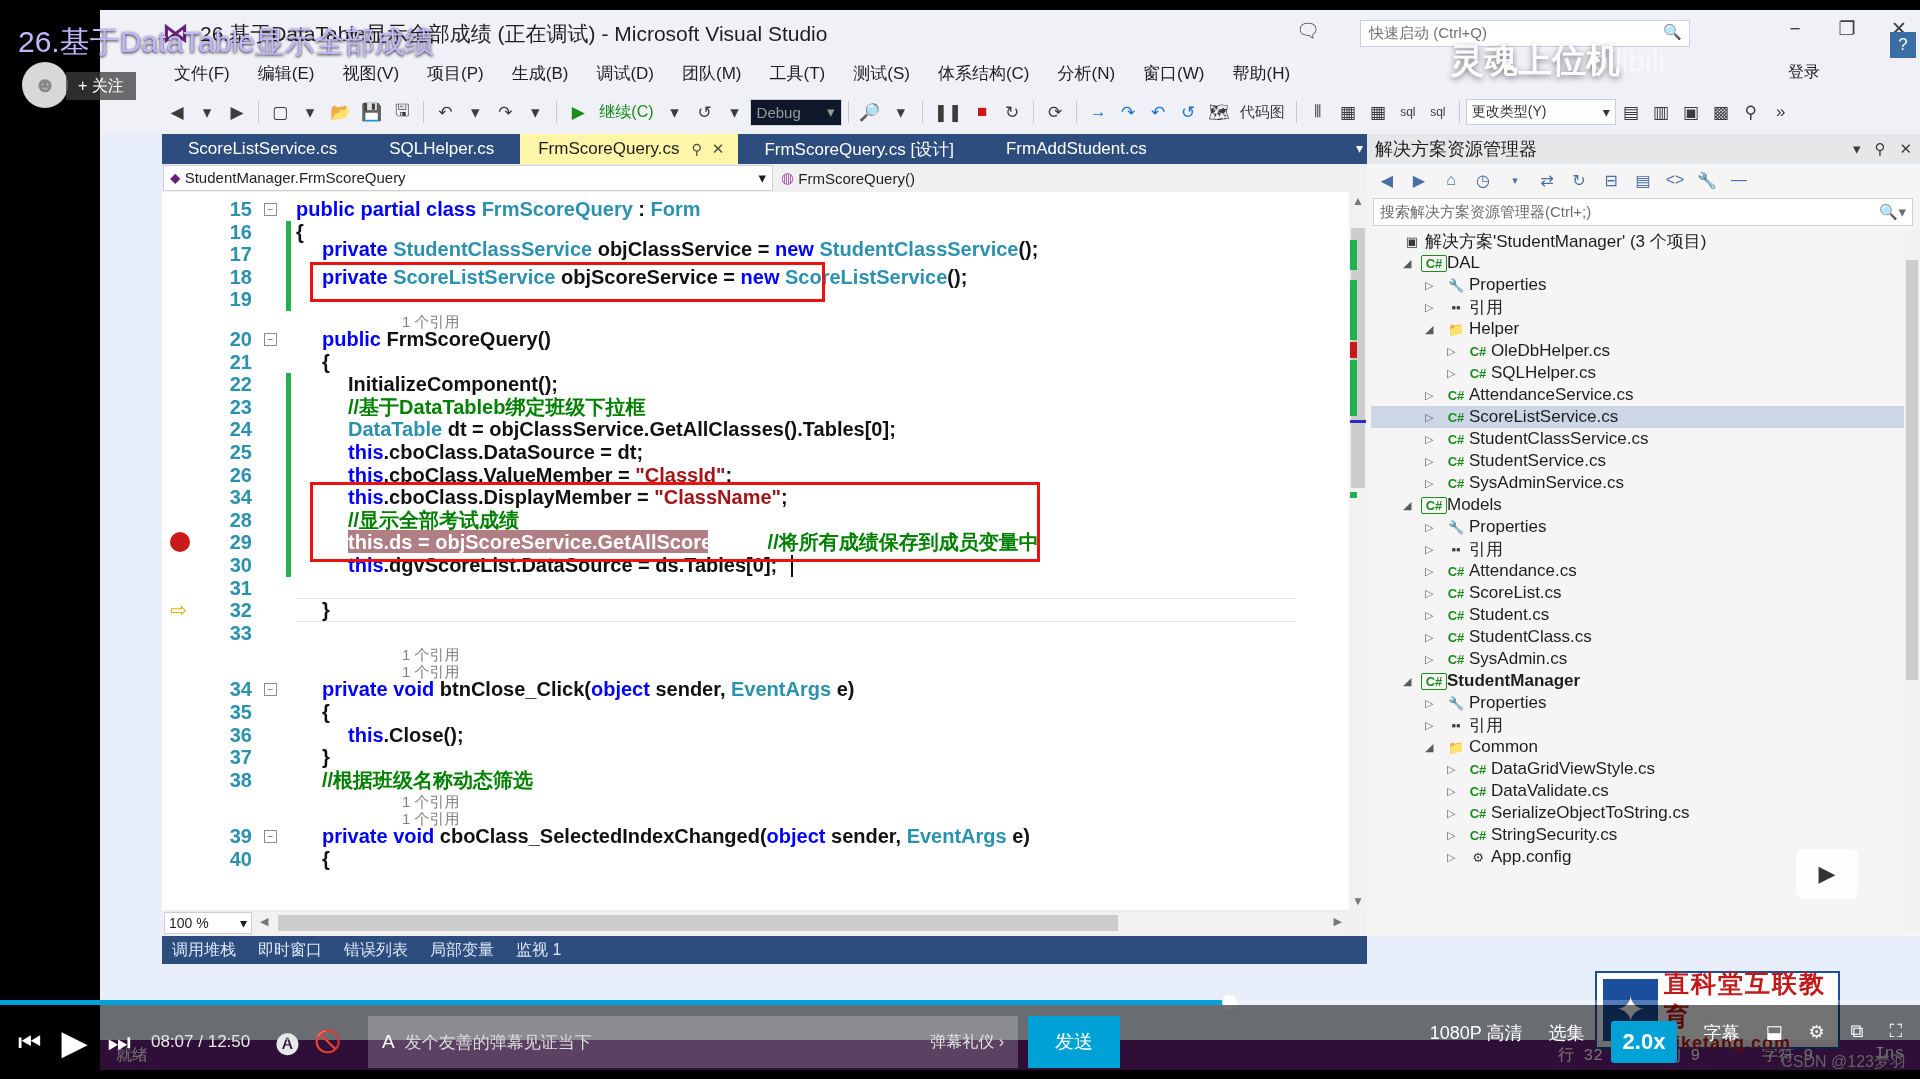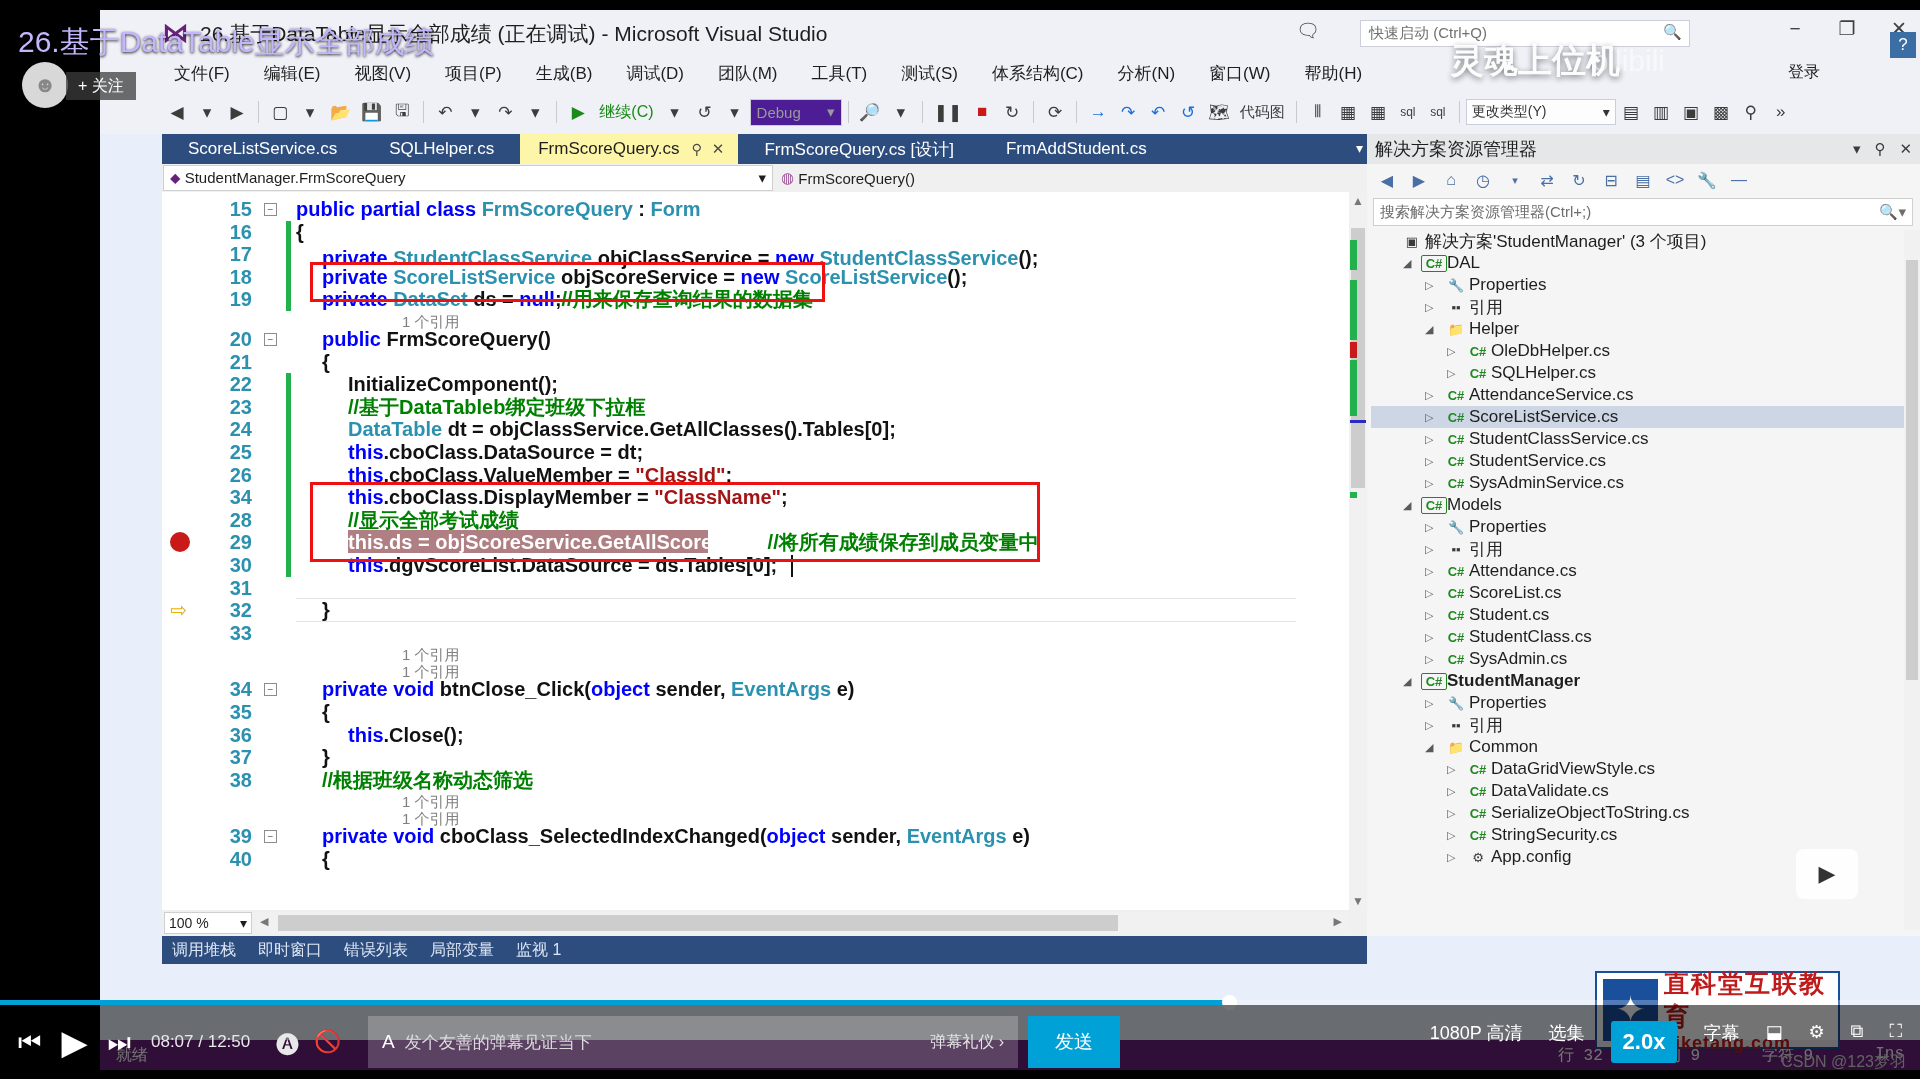--- a/index.html
+++ b/index.html
@@ -31,35 +31,35 @@
              background:#fff; border:1px solid #cccedb; color:#717171;
              font-size:15px; padding:3px 8px; }
   .qlaunch-ic { position:absolute; right:238px; top:13px; color:#5a5a5a; font-size:15px;}
   .notif { position:absolute; right:600px; top:9px; color:#4a4a4a; font-size:19px; }
   .notif2 { position:absolute; right:545px; top:9px; color:#4a4a4a; font-size:19px; }
   .notif-ct { position:absolute; right:522px; top:11px; color:#333; font-size:16px; }
 
   
   .vs-menu { position:absolute; left:0; top:46px; width:1820px; height:34px;
              background:#eff1f7; display:flex; align-items:center;
-             padding-left:62px; gap:10px; }
+             padding-left:62px; gap:4px; }
   .mi { font-size:17px; color:#1e1e1e; padding:3px 12px; white-space:nowrap;
         cursor:default; }
   .signin { position:absolute; right:100px; top:52px; font-size:16px; color:#1e1e1e;}
 
   
   .vs-tool { position:absolute; left:0; top:80px; width:1820px; height:44px;
              background:#eff1f7; display:flex; align-items:center;
              padding-left:62px; gap:0; }
   .tb { height:30px; min-width:26px; display:flex; align-items:center;
         justify-content:center; font-size:17px; color:#3c3c3c; margin:0 2px;
         padding:0 3px; cursor:default;}
   .tb-sep { width:1px; height:22px; background:#c6c9d2; margin:0 6px; }
   .tb-cont { color:#1b8a1b; font-size:16px; padding:0 4px; }
-  .tb-combo { width:92px; height:27px; border:1px solid #cccedb; background:#4c1d95;
+  .tb-combo { width:92px; height:27px; border:1px solid #cccedb; background:#0f172a;
               font-size:15px; color:#9a9a9a; display:flex; align-items:center;
               padding:0 6px; justify-content:space-between; }
   .tb-combo2 { width:150px; height:26px; border:1px solid #cccedb; background:#fdfdfd;
               font-size:14px; color:#333; display:flex; align-items:center;
               padding:0 5px; justify-content:space-between; }
 
   
   .tabstrip { position:absolute; left:62px; top:124px; width:1205px; height:30px;
               background:#2d4d7e; display:flex; align-items:flex-end; }
   .tab { height:30px; padding:0 26px; display:flex; align-items:center;
@@ -425,23 +425,22 @@
             <div class="changebar" style="top: 249px; height: 22.6px;"></div>
             <div class="changebar" style="top: 271.6px; height: 22.6px;"></div>
             <div class="changebar" style="top: 294.2px; height: 22.6px;"></div>
             <div class="changebar" style="top: 316.8px; height: 22.6px;"></div>
             <div class="changebar" style="top: 339.4px; height: 22.6px;"></div>
             <div class="changebar" style="top: 362px; height: 22.6px;"></div>
           </div>
         <div class="codetext" id="codetext">
             <div class="cl" style="top: 6px; left: 0px;"><span class="kw">public partial class </span><span class="ty">FrmScoreQuery </span><span class="pl">: </span><span class="ty">Form</span></div>
             <div class="cl" style="top: 28.6px; left: 0px;"><span class="pl">{</span></div>
-            <div class="cl" style="top: 55px; left: 26px; text-align: center;"><span class="kw">private </span><span class="ty">StudentClassService </span><span class="pl">objClassService = </span><span class="kw">new </span><span class="ty">StudentClassService</span><span class="pl">();</span></div>
+            <div class="cl" style="top: 46px; left: 26px; text-align: center;"><span class="kw">private </span><span class="ty">StudentClassService </span><span class="pl">objClassService = </span><span class="kw">new </span><span class="ty">StudentClassService</span><span class="pl">();</span></div>
             <div class="cl" style="top: 73.8px; left: 26px;"><span class="kw">private </span><span class="ty">ScoreListService </span><span class="pl">objScoreService = </span><span class="kw">new </span><span class="ty">ScoreListService</span><span class="pl">();</span></div>
-            <div class="cl" style="top: 96.4px; left: 26px;"><span class="kw">private </span><span class="ty">DataSet </span><span class="pl">ds = </span><span class="kw">null</span><span class="pl">;</span><span class="cm">//用来保存查询结果的数据集</span></div>
             <div class="cl ref" style="top: 119px; left: 106px;">1 个引用</div>
             <div class="cl" style="top: 136px; left: 26px;"><span class="kw">public </span><span class="pl">FrmScoreQuery()</span></div>
             <div class="cl" style="top: 158.6px; left: 26px;"><span class="pl">{</span></div>
             <div class="cl" style="top: 181.2px; left: 52px;"><span class="pl">InitializeComponent();</span></div>
             <div class="cl" style="top: 203.8px; left: 52px;"><span class="cm">//基于DataTableb绑定班级下拉框</span></div>
             <div class="cl" style="top: 226.4px; left: 52px;"><span class="ty">DataTable </span><span class="pl">dt = objClassService.GetAllClasses().Tables[0];</span></div>
             <div class="cl" style="top: 249px; left: 52px;"><span class="kw">this</span><span class="pl">.cboClass.DataSource = dt;</span></div>
             <div class="cl" style="top: 271.6px; left: 52px;"><span class="kw">this</span><span class="pl">.cboClass.ValueMember = </span><span class="st">"ClassId"</span><span class="pl">;</span></div>
             <div class="cl" style="top: 294.2px; left: 52px;"><span class="kw">this</span><span class="pl">.cboClass.DisplayMember = </span><span class="st">"ClassName"</span><span class="pl">;</span></div>
             <div class="cl" style="top: 316.8px; left: 52px;"><span class="cm">//显示全部考试成绩</span></div>

